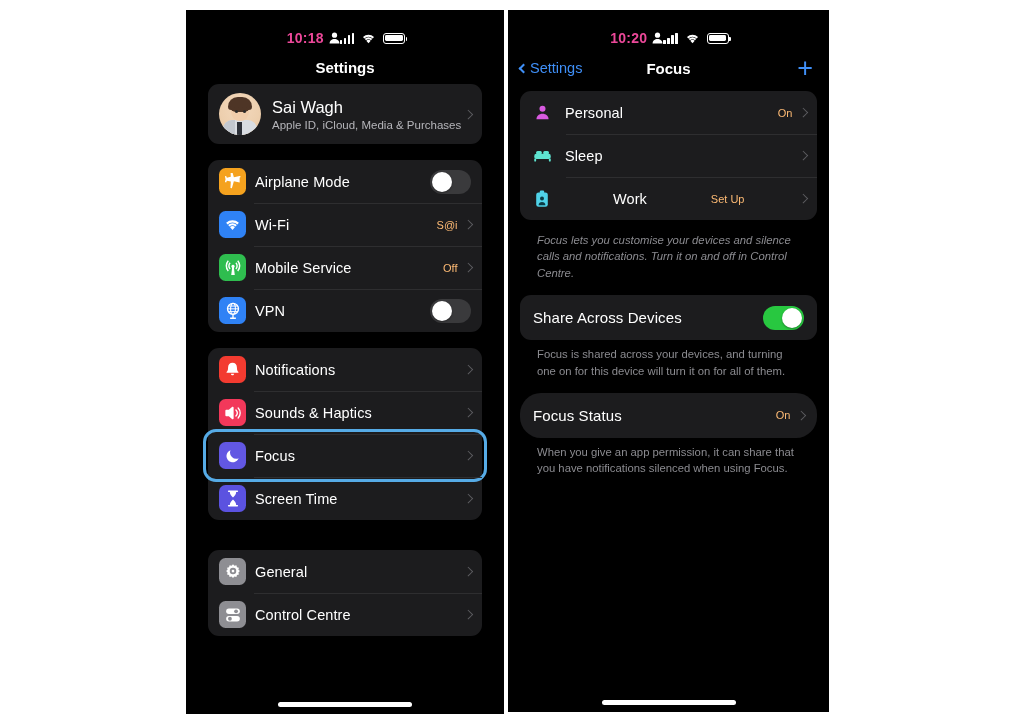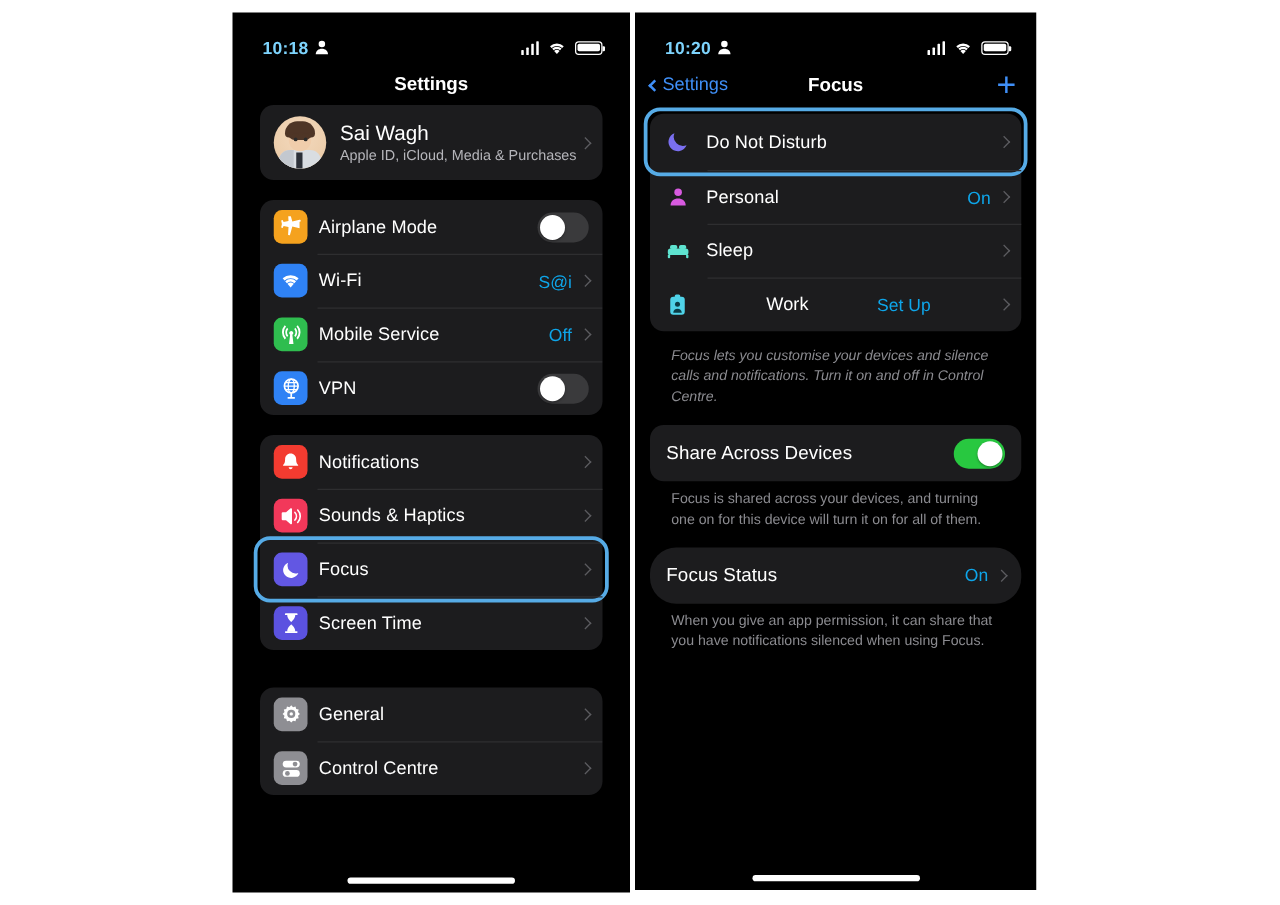--- a/index.html
+++ b/index.html
@@ -16,23 +16,23 @@
     background: #000;
     overflow: hidden;
   }
   #phone-left  { left: 186px; top: 10px; width: 318px; height: 704px; }
   #phone-right { left: 508px; top: 10px; width: 321px; height: 702px; }
 
   
   .statusbar {
     position: relative;
     height: 40px;
-    display: flex; align-items: center; justify-content: space-between;
+    display: flex; align-items: center; justify-content: center;
     padding: 16px 22px 0 24px;
-    color: #7dd3fc;
+    color: #ec4899;
   }
   .sb-left { display:flex; align-items:center; gap:5px; font-size:14px; font-weight:700; letter-spacing:.2px;}
   .sb-person { display:inline-block; }
   .sb-right { display:flex; align-items:center; gap:7px; }
   .bars { display:flex; align-items:flex-end; gap:1.5px; height:11px; }
   .bars i { display:block; width:2.5px; background:#fff; border-radius:.5px; }
   .bars i:nth-child(1){ height:4px; }
   .bars i:nth-child(2){ height:6px; }
   .bars i:nth-child(3){ height:8.5px; }
   .bars i:nth-child(4){ height:11px; }
@@ -70,21 +70,21 @@
     min-height: 43px; padding: 0 11px 0 11px;
   }
   .row + .row::before{
     content:""; position:absolute; left:46px; right:0; top:0; height:1px; background:#2e2e30;
   }
   .row .sq {
     width:27px; height:27px; border-radius:6.5px; flex:none;
     display:flex; align-items:center; justify-content:center; margin-right:9px;
   }
   .row .lbl { color:#fff; font-size:14.5px; flex:1; letter-spacing:.1px; }
-  .row .val { color:#0ea5e9; font-size:14px; margin-right:7px; white-space:nowrap;}
+  .row .val { color:#fdba74; font-size:11px; margin-right:7px; white-space:nowrap;}
   .chev { width:6.5px; height:6.5px; border-top:1.8px solid #5c5c60; border-right:1.8px solid #5c5c60;
     transform:rotate(45deg); flex:none; }
 
   .toggle { width:41px; height:24px; border-radius:13px; background:#3a3a3c; position:relative; flex:none; }
   .toggle.on { background:#28c840; }
   .toggle i { position:absolute; top:2px; left:2px; width:20px; height:20px; border-radius:50%;
     background:#fff; box-shadow:0 1px 2px rgba(0,0,0,.35); }
   .toggle.on i { left:19px; }
 
   
@@ -365,30 +365,20 @@
         <span>Settings</span>
       </div>
       <div class="nav-title">Focus</div>
       <div class="nav-plus">+</div>
     </div>
 
     <div class="content" style="padding:0 12px;">
 
       <div class="group hl-group" style="margin-top:5px;">
 
-        <div class="row hl" style="min-height:45px;">
-          <div class="sq" style="background:transparent;width:22px;margin-right:12px;">
-            <svg width="19" height="19" viewBox="0 0 18 18">
-                <path d="M15.4 11.6A7.1 7.1 0 0 1 6.2 2.4 7.1 7.1 0 1 0 15.4 11.6z" fill="#7a6ff0"></path>
-              </svg>
-          </div>
-          <div class="lbl">Do Not Disturb</div>
-          <div class="val"></div>
-          <div class="chev"></div>
-        </div>
 
         <div class="row" style="min-height:43px;">
           <div class="sq" style="background:transparent;width:22px;margin-right:12px;">
             <svg width="17" height="17" viewBox="0 0 18 18">
                 <circle cx="9" cy="5" r="3.2" fill="#d85ae0"></circle>
                 <path d="M2.6 16.2c0-3.6 2.9-5.8 6.4-5.8s6.4 2.2 6.4 5.8z" fill="#d85ae0"></path>
               </svg>
           </div>
           <div class="lbl">Personal</div>
           <div class="val">On</div>

